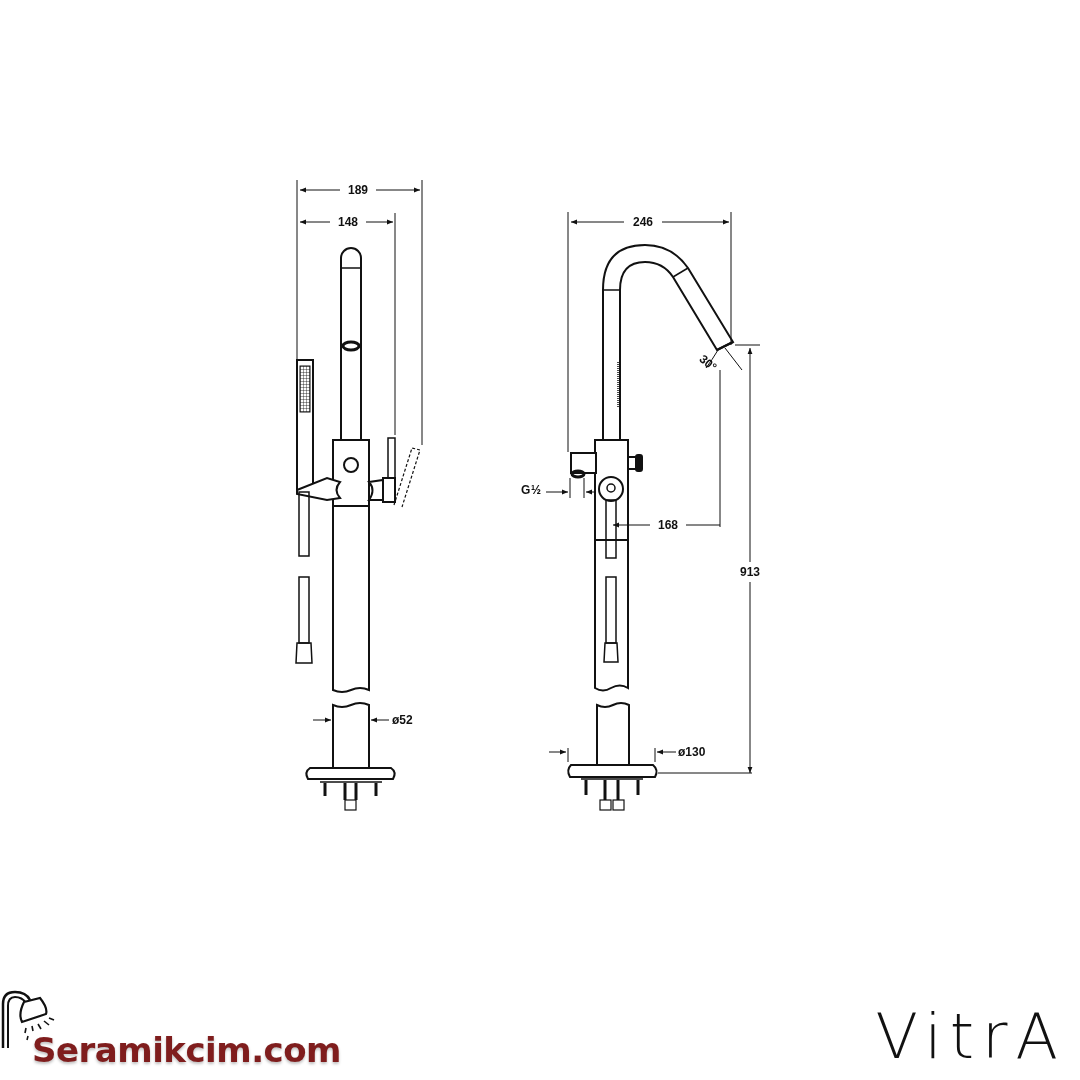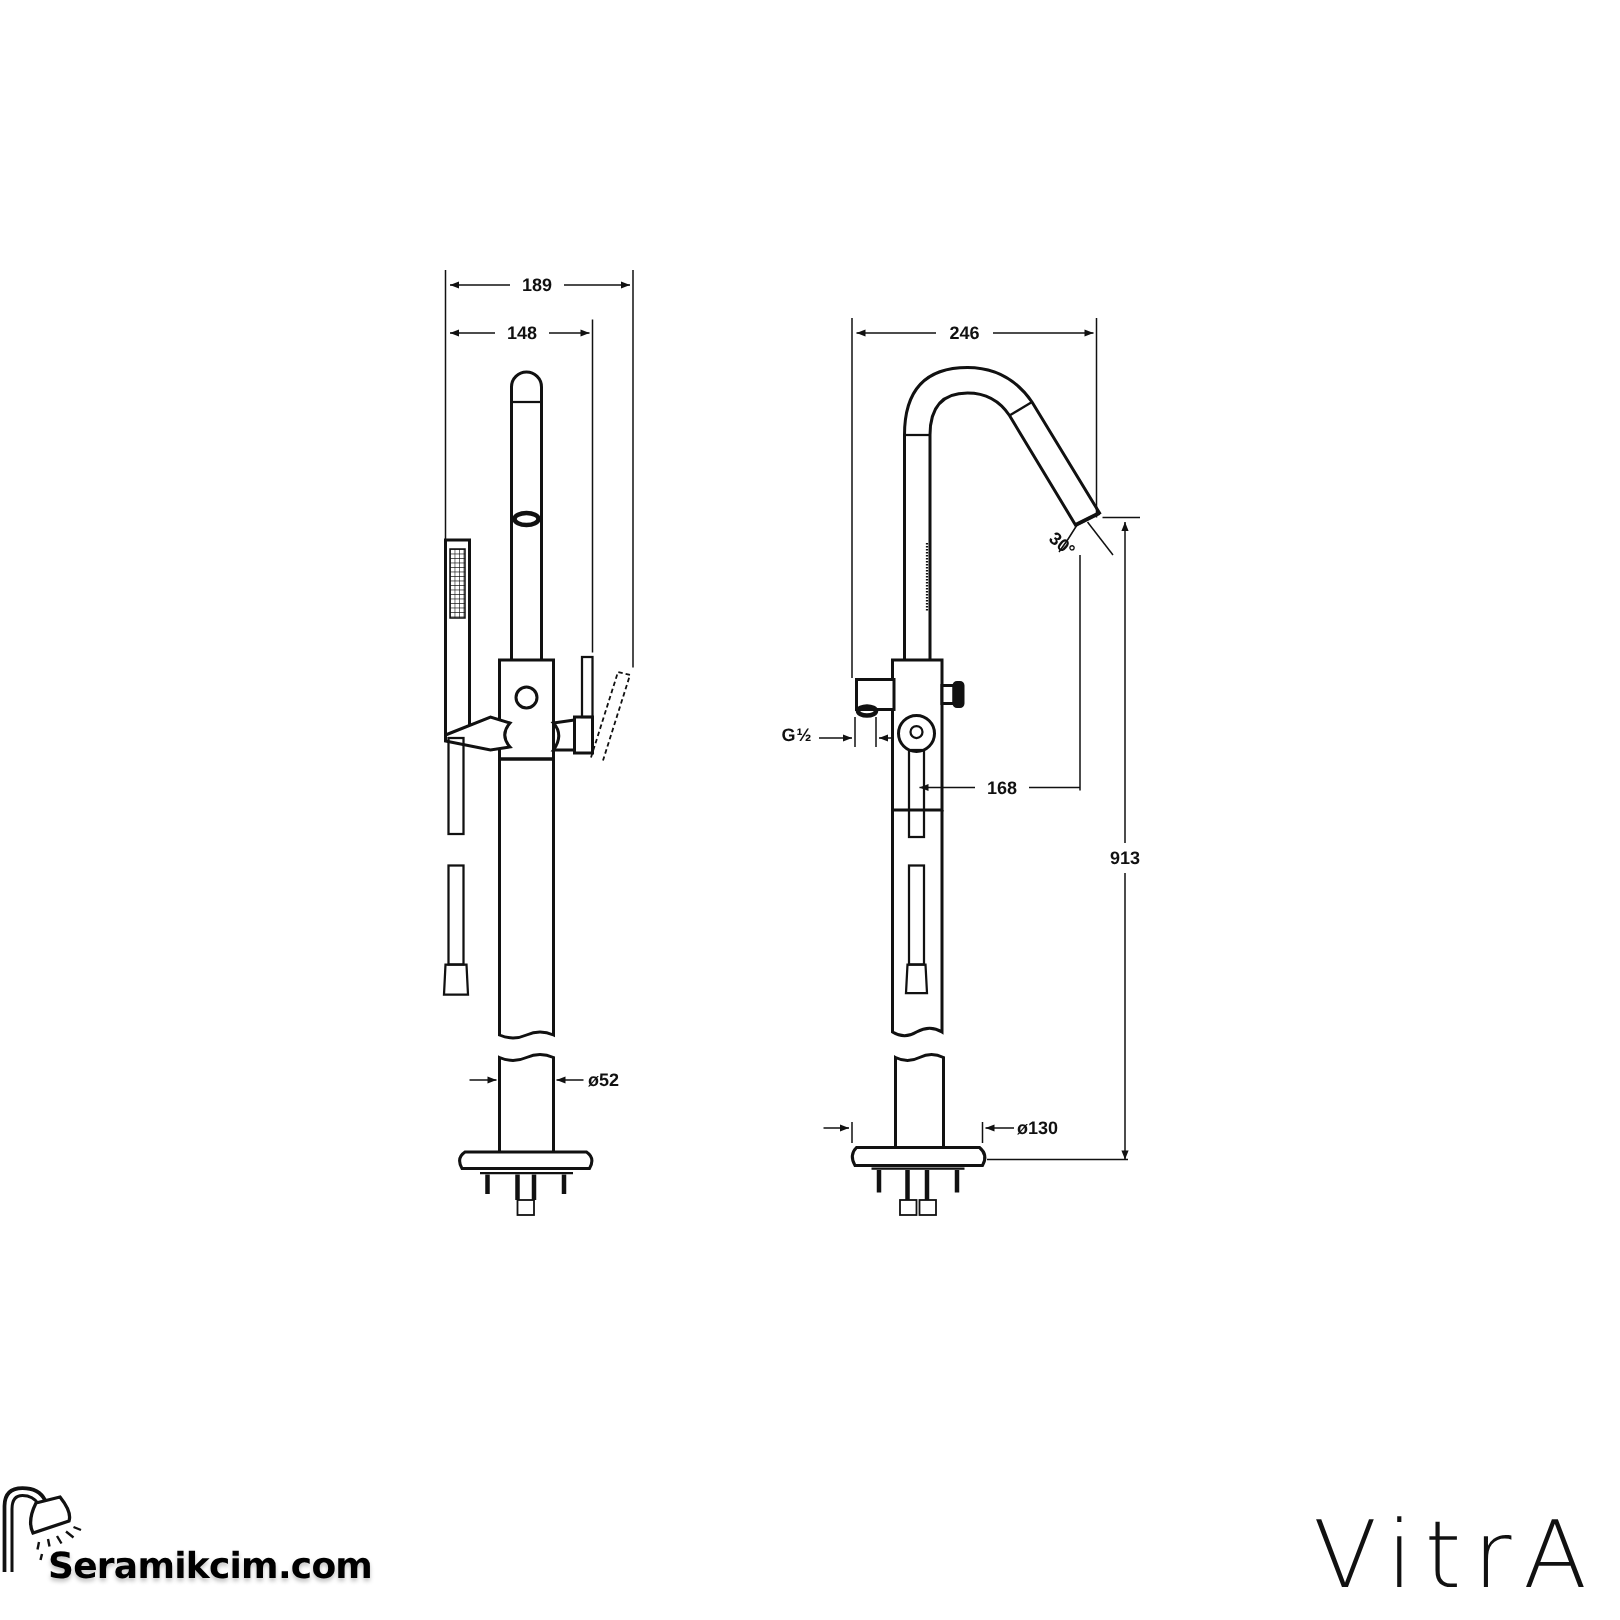--- a/index.html
+++ b/index.html
@@ -1,19 +1,19 @@
 <!DOCTYPE html>
 <html><head>
 <meta charset="utf-8">
 <style>
   html, body { margin: 0; padding: 0; background: #ffffff; }
   body { width: 1080px; height: 1080px; position: relative; overflow: hidden; font-family: "Liberation Sans", sans-serif; }
   #drawing { position: absolute; left: 0; top: 0; width: 1080px; height: 1080px; }
   .dim-text { font-family: "Liberation Sans", sans-serif; font-weight: bold; font-size: 12px; fill: #111; }
-  .brand-left { position: absolute; left: 32px; top: 1030px; font-family: "DejaVu Sans", sans-serif; font-size: 24px; font-weight: bold; color: #000000; letter-spacing: -0.5px; text-shadow: 0 2px 3px rgba(0,0,0,0.25); }
+  .brand-left { position: absolute; left: 32px; top: 1030px; font-family: "DejaVu Sans", sans-serif; font-size: 34px; font-weight: bold; color: #7f1d1d; letter-spacing: -0.5px; text-shadow: 0 2px 3px rgba(0,0,0,0.25); }
   .brand-right { position: absolute; right: 14px; top: 1000px; font-family: "DejaVu Sans", sans-serif; font-size: 62px; font-weight: 300; color: #111; letter-spacing: 8px; }
   .shower-logo { position: absolute; left: 0; top: 988px; width: 70px; height: 60px; }
 </style>
 </head>
 <body>
 
 <svg id="drawing" viewBox="0 0 1080 1080" xmlns="http://www.w3.org/2000/svg">
   <defs>
     <marker id="arr" viewBox="0 0 10 10" refX="10" refY="5" markerWidth="8" markerHeight="6" orient="auto-start-reverse">
       <path d="M0,1 L10,5 L0,9 Z" fill="#111"></path>

